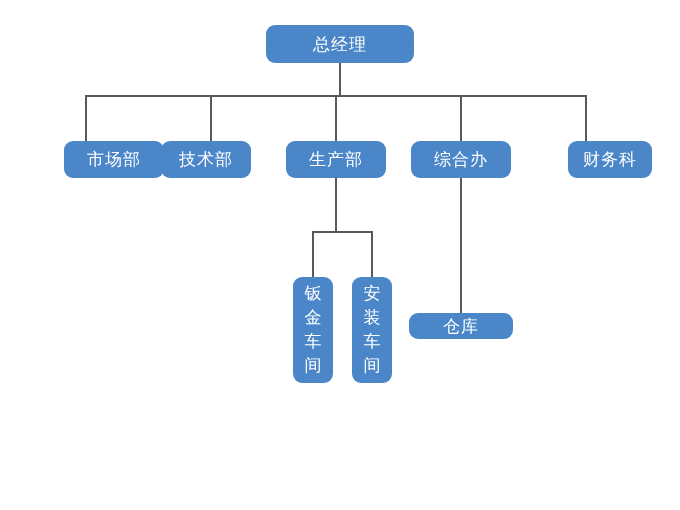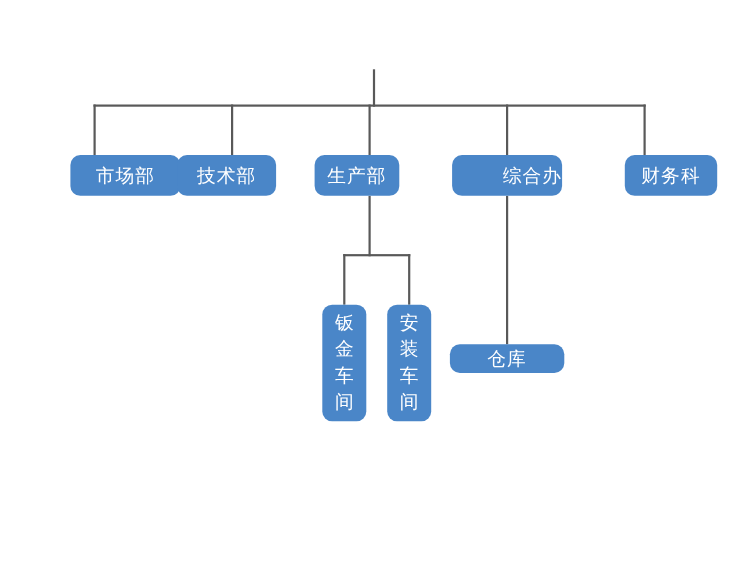--- a/index.html
+++ b/index.html
@@ -59,34 +59,37 @@
   <div class="line" style="left:460px; top:95px; width:2px; height:46px;"></div>
   <div class="line" style="left:585px; top:95px;  width:2px;   height:46px;"></div>
 
   <div class="line" style="left:335px; top:178px; width:2px;  height:55px;"></div>
   <div class="line" style="left:312px; top:231px; width:61px; height:2px;"></div>
   <div class="line" style="left:312px; top:231px; width:2px;  height:46px;"></div>
   <div class="line" style="left:371px; top:231px; width:2px;  height:46px;"></div>
 
   <div class="line" style="left:460px; top:178px; width:2px; height:135px;"></div>
 
+  <div class="node" style="left:266px; top:25px; width:148px; height:38px;">
+    <span class="label">总经理</span>
+  </div>
 
   <div class="node" style="left:36px; top:141px; width:100px; height:37px;margin-left:28px;">
     <span class="label">市场部</span>
   </div>
 
   <div class="node" style="left:161px; top:141px; width:90px; height:37px;">
     <span class="label">技术部</span>
   </div>
 
-  <div class="node" style="left:286px; top:141px; width:77px; height:37px;">
+  <div class="node" style="left:286px; top:141px; width:100px; height:37px;">
     <span class="label">生产部</span>
   </div>
 
-  <div class="node" style="left:411px; top:141px; width:100px; height:37px;justify-content:flex-end;">
+  <div class="node" style="left:411px; top:141px; width:100px; height:37px;">
     <span class="label">综合办</span>
   </div>
 
   <div class="node" style="left:536px; top:141px; width:84px; height:37px;margin-left:32px;">
     <span class="label">财务科</span>
   </div>
 
   <div class="node vertical" style="left:293px; top:277px; width:40px; height:106px;">
     <span class="label">钣
 金

